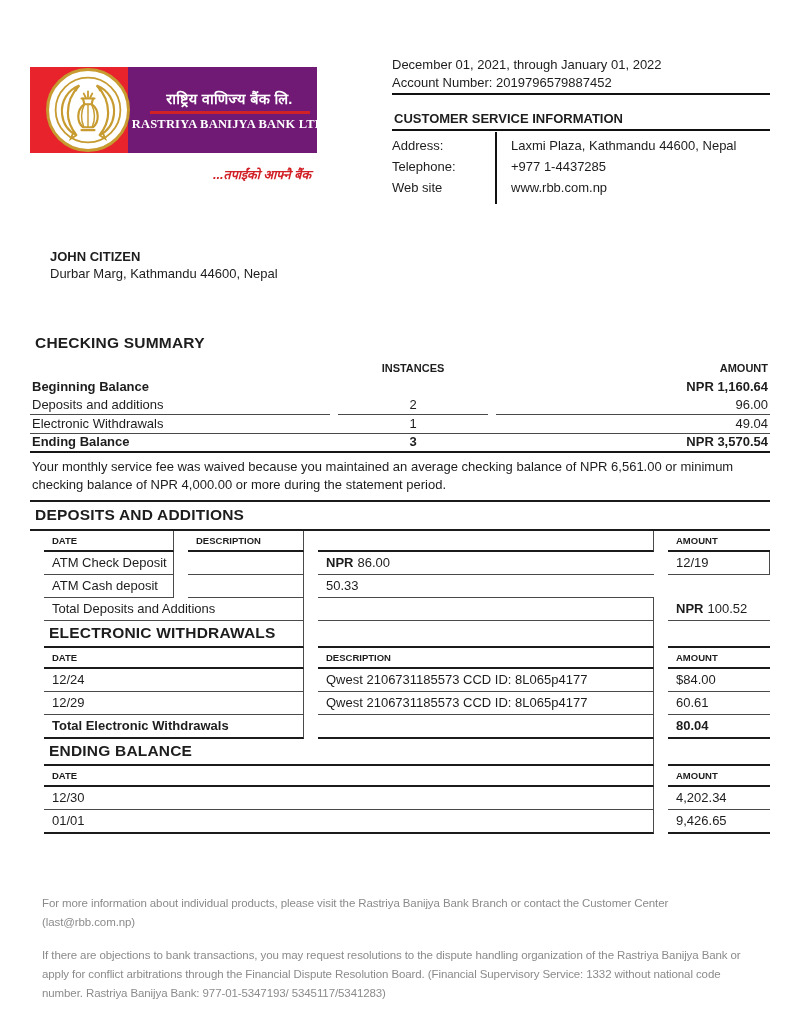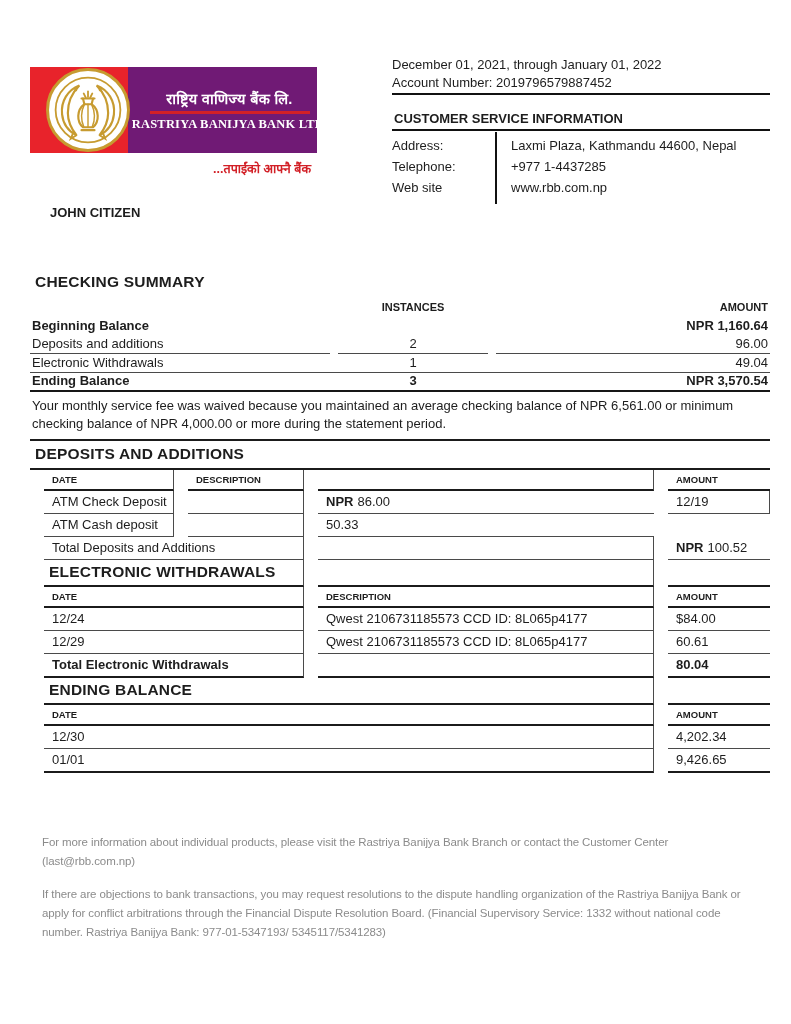--- a/index.html
+++ b/index.html
@@ -17,33 +17,33 @@
   .logo-banner { position:relative; display:flex; width:287px; height:86px; }
   .logo-red   { width:98px; height:86px; background:#E8232B; }
   .logo-blue  { width:189px; height:86px; background:#701a75; display:flex; flex-direction:column; justify-content:center; align-items:center; padding-left:14px; }
   .logo-emblem-circle {
     position:absolute; left:16px; top:1px; width:84px; height:84px; border-radius:50%;
     background:#fff; border:3px solid #C79B30; display:flex; align-items:center; justify-content:center;
   }
   .logo-name-dev { color:#fff; font-weight:bold; font-size:14.5px; letter-spacing:0.3px; white-space:nowrap; }
   .logo-divider  { width:160px; height:3px; background:#D22027; margin:3px 0 3px 0; }
   .logo-name-en  { color:#fff; font-family:"Liberation Serif", serif; font-weight:bold; font-size:12.5px; letter-spacing:0.2px; white-space:nowrap; }
-  .logo-tagline  { margin-top:7px; text-align:right; padding-right:6px; color:#D22027; font-weight:bold; font-size:12.5px; }
+  .logo-tagline  { margin-top:13px; text-align:right; padding-right:6px; color:#D22027; font-weight:bold; font-size:12.5px;font-style:italic; }
 
   .acct-block { width:378px; font-size:13px; padding-top:1px; }
   .acct-line { margin-bottom:3px; }
   .rule-2 { border-top:2px solid #111; }
   .cs-title { font-weight:bold; font-size:13px; padding:16px 0 3px 2px; }
   .cs-table { display:flex; margin-top:1px;justify-content:flex-end; }
   .cs-labels { width:103px; padding-top:3px; }
   .cs-labels div, .cs-values div { height:21px; line-height:21px; }
   .cs-values { flex:1; border-left:2px solid #111; padding:3px 0 6px 14px; }
 
   
-  .customer { margin-left:20px; font-size:13px; line-height:17px; }
+  .customer { margin-top:44px; margin-left:20px; font-size:13px; line-height:17px; }
   .customer .cust-name { font-weight:bold; }
 
   
   .summary { margin-top:52px; }
   .summary-title { font-weight:bold; font-size:15.5px; margin-left:5px; letter-spacing:0.2px; }
   .sum-row { display:flex; column-gap:8px; align-items:flex-end; font-size:13px; }
   .sum-c1 { width:300px; padding:2px 0 2px 2px; }
   .sum-c2 { width:150px; text-align:center; padding:2px 0; }
   .sum-c3 { flex:1; text-align:right; padding:2px 2px 2px 0; }
   .sum-head { margin-top:8px; }
@@ -138,20 +138,21 @@
             <div>Laxmi Plaza, Kathmandu 44600, Nepal</div>
             <div>+977 1-4437285</div>
             <div>www.rbb.com.np</div>
           </div>
         </div>
       </div>
     </div>
 
     <div class="customer">
       <div class="cust-name">JOHN CITIZEN</div>
+      <div>Durbar Marg, Kathmandu 44600, Nepal</div>
     </div>
 
     <div class="summary">
       <div class="summary-title">CHECKING SUMMARY</div>
 
       <div class="sum-row sum-head">
         <div class="sum-c1"></div>
         <div class="sum-c2">INSTANCES</div>
         <div class="sum-c3">AMOUNT</div>
       </div>

